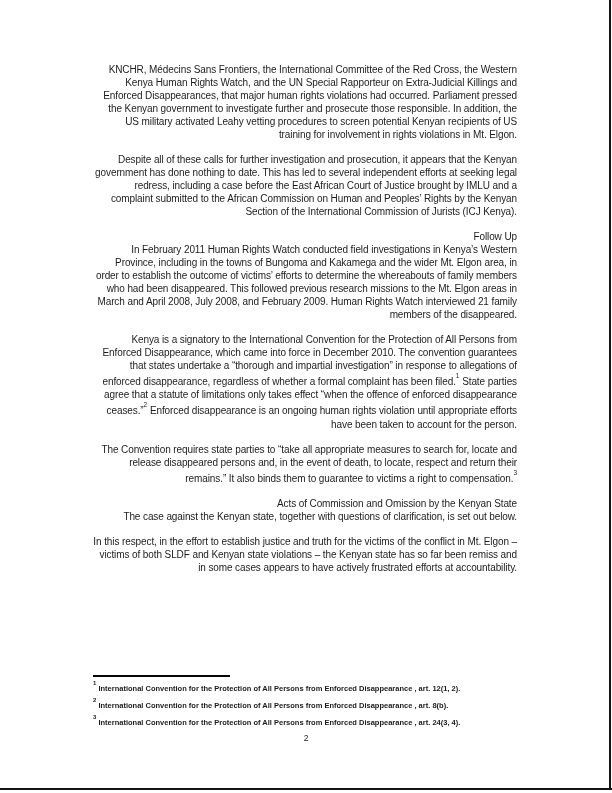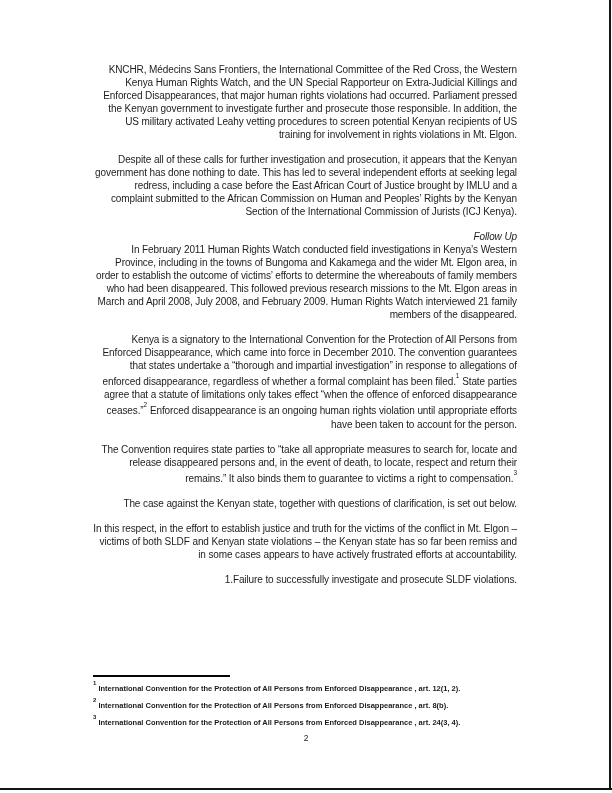--- a/index.html
+++ b/index.html
@@ -14,21 +14,21 @@
   .content {
     position:absolute;
     left:93px; top:63px;
     width:424px;
     font-size:10px;
     line-height:13px;
     letter-spacing:-0.1px;
     text-align:right;
   }
   .content p { margin:0 0 12px 0; }
-  .content p.heading { font-style:italic; margin-bottom:0; }
+  .content p.heading { margin-bottom:0; }
   sup.fnref {
     font-size:6.5px;
     position:relative; top:-3px;
     letter-spacing:0;
   }
   .list-item { padding-left:15px; margin-top:0; }
   .list-item .num { display:inline-block; width:25px; }
   .footnote-rule {
     position:absolute;
     left:93px; top:675px;
@@ -73,23 +73,23 @@
 </head>
 <body>
 
 <div class="content">
   <p>KNCHR, Médecins Sans Frontiers, the International Committee of the Red Cross, the Western Kenya Human Rights Watch, and the UN Special Rapporteur on Extra-Judicial Killings and Enforced Disappearances, that major human rights violations had occurred. Parliament pressed the Kenyan government to investigate further and prosecute those responsible. In addition, the US military activated Leahy vetting procedures to screen potential Kenyan recipients of US training for involvement in rights violations in Mt. Elgon.</p>
   <p>Despite all of these calls for further investigation and prosecution, it appears that the Kenyan government has done nothing to date. This has led to several independent efforts at seeking legal redress, including a case before the East African Court of Justice brought by IMLU and a complaint submitted to the African Commission on Human and Peoples’ Rights by the Kenyan Section of the International Commission of Jurists (ICJ Kenya).</p>
   <p class="heading">Follow Up</p>
   <p>In February 2011 Human Rights Watch conducted field investigations in Kenya’s Western Province, including in the towns of Bungoma and Kakamega and the wider Mt. Elgon area, in order to establish the outcome of victims’ efforts to determine the whereabouts of family members who had been disappeared. This followed previous research missions to the Mt. Elgon areas in March and April 2008, July 2008, and February 2009. Human Rights Watch interviewed 21 family members of the disappeared.</p>
   <p><span>Kenya is a signatory to the International Convention for the Protection of All Persons from Enforced Disappearance, which came into force in December 2010. The convention guarantees that states undertake a “thorough and impartial investigation” in response to allegations of enforced disappearance, regardless of whether a formal complaint has been filed.</span><sup class="fnref">1</sup><span> State parties agree that a statute of limitations only takes effect “when the offence of enforced disappearance ceases.”</span><sup class="fnref">2</sup><span> Enforced disappearance is an ongoing human rights violation until appropriate efforts have been taken to account for the person.</span></p>
   <p><span>The Convention requires state parties to “take all appropriate measures to search for, locate and release disappeared persons and, in the event of death, to locate, respect and return their remains.” It also binds them to guarantee to victims a right to compensation.</span><sup class="fnref">3</sup></p>
+  <p class="heading">Acts of Commission and Omission by the Kenyan State</p>
   <p>The case against the Kenyan state, together with questions of clarification, is set out below.</p>
   <p>In this respect, in the effort to establish justice and truth for the victims of the conflict in Mt. Elgon – victims of both SLDF and Kenyan state violations – the Kenyan state has so far been remiss and in some cases appears to have actively frustrated efforts at accountability.</p>
-  <div class="list-item"><span class="num">1.</span><span class="txt">Failure to successfully investigate and prosecute SLDF violations.</span></div>
 </div>
 
 <div class="footnote-rule"></div>
 
 <div class="footnotes">
   <div class="footnote"><sup>1</sup> <span>International Convention for the Protection of All Persons from Enforced Disappearance , art. 12(1, 2).</span></div>
   <div class="footnote"><sup>2</sup> <span>International Convention for the Protection of All Persons from Enforced Disappearance , art. 8(b).</span></div>
   <div class="footnote"><sup>3</sup> <span>International Convention for the Protection of All Persons from Enforced Disappearance , art. 24(3, 4).</span></div>
 </div>
 

